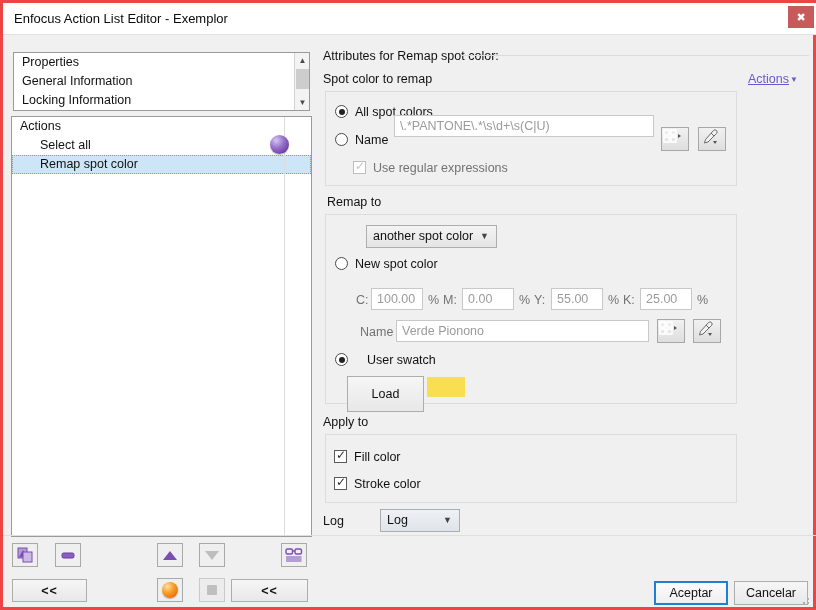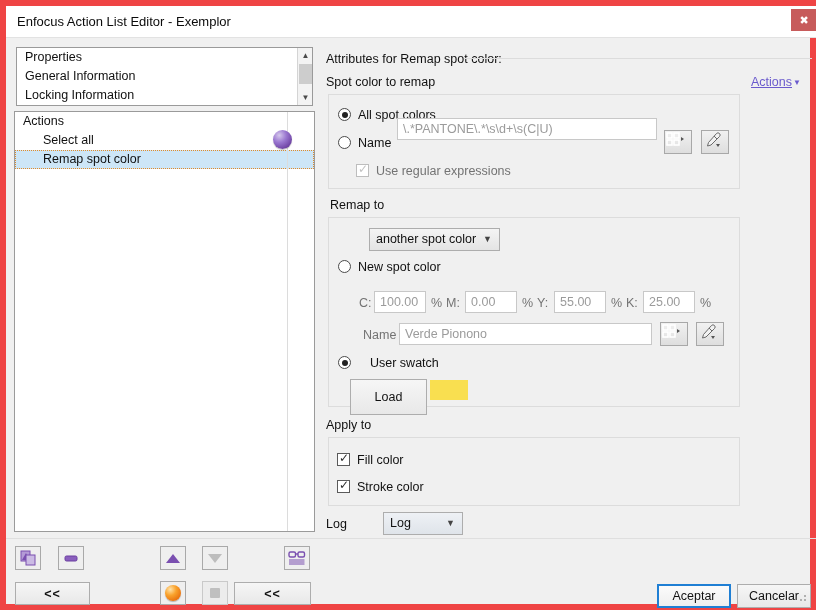--- a/index.html
+++ b/index.html
@@ -7,21 +7,21 @@
     width:816px;height:610px;
     background:#f0f0f0;
     font-family:"Liberation Sans","DejaVu Sans",sans-serif;
     font-size:12.5px;
     color:#1a1a1a;
     overflow:hidden;
   }
   .window{
     position:absolute;left:0;top:0;width:816px;height:610px;
     background:#f0f0f0;
-    border:6px solid #ef4444;
+    border:3px solid #ef4444;
     box-sizing:border-box;
   }
   
   .titlebar{
     position:absolute;left:0;top:0;width:814px;height:32px;
     background:#ffffff;
     border-bottom:1px solid #e2e2e2;
     box-sizing:border-box;
   }
   .title-text{
@@ -36,20 +36,21 @@
     font-size:11px;font-weight:bold;
     display:flex;align-items:center;justify-content:center;
     cursor:pointer;
   }
   
   .list-box{
     position:absolute;
     background:#ffffff;
     border:1px solid #9a9a9a;
     box-sizing:border-box;
+    margin-top:8px;
   }
   #props-list{left:10px;top:41px;width:297px;height:59px;}
   #actions-list{left:8px;top:105px;width:301px;height:421px;}
   .list-row{
     height:19px;line-height:19px;
     padding-left:8px;
     font-size:12.5px;color:#101010;
     white-space:nowrap;
     box-sizing:border-box;
   }

